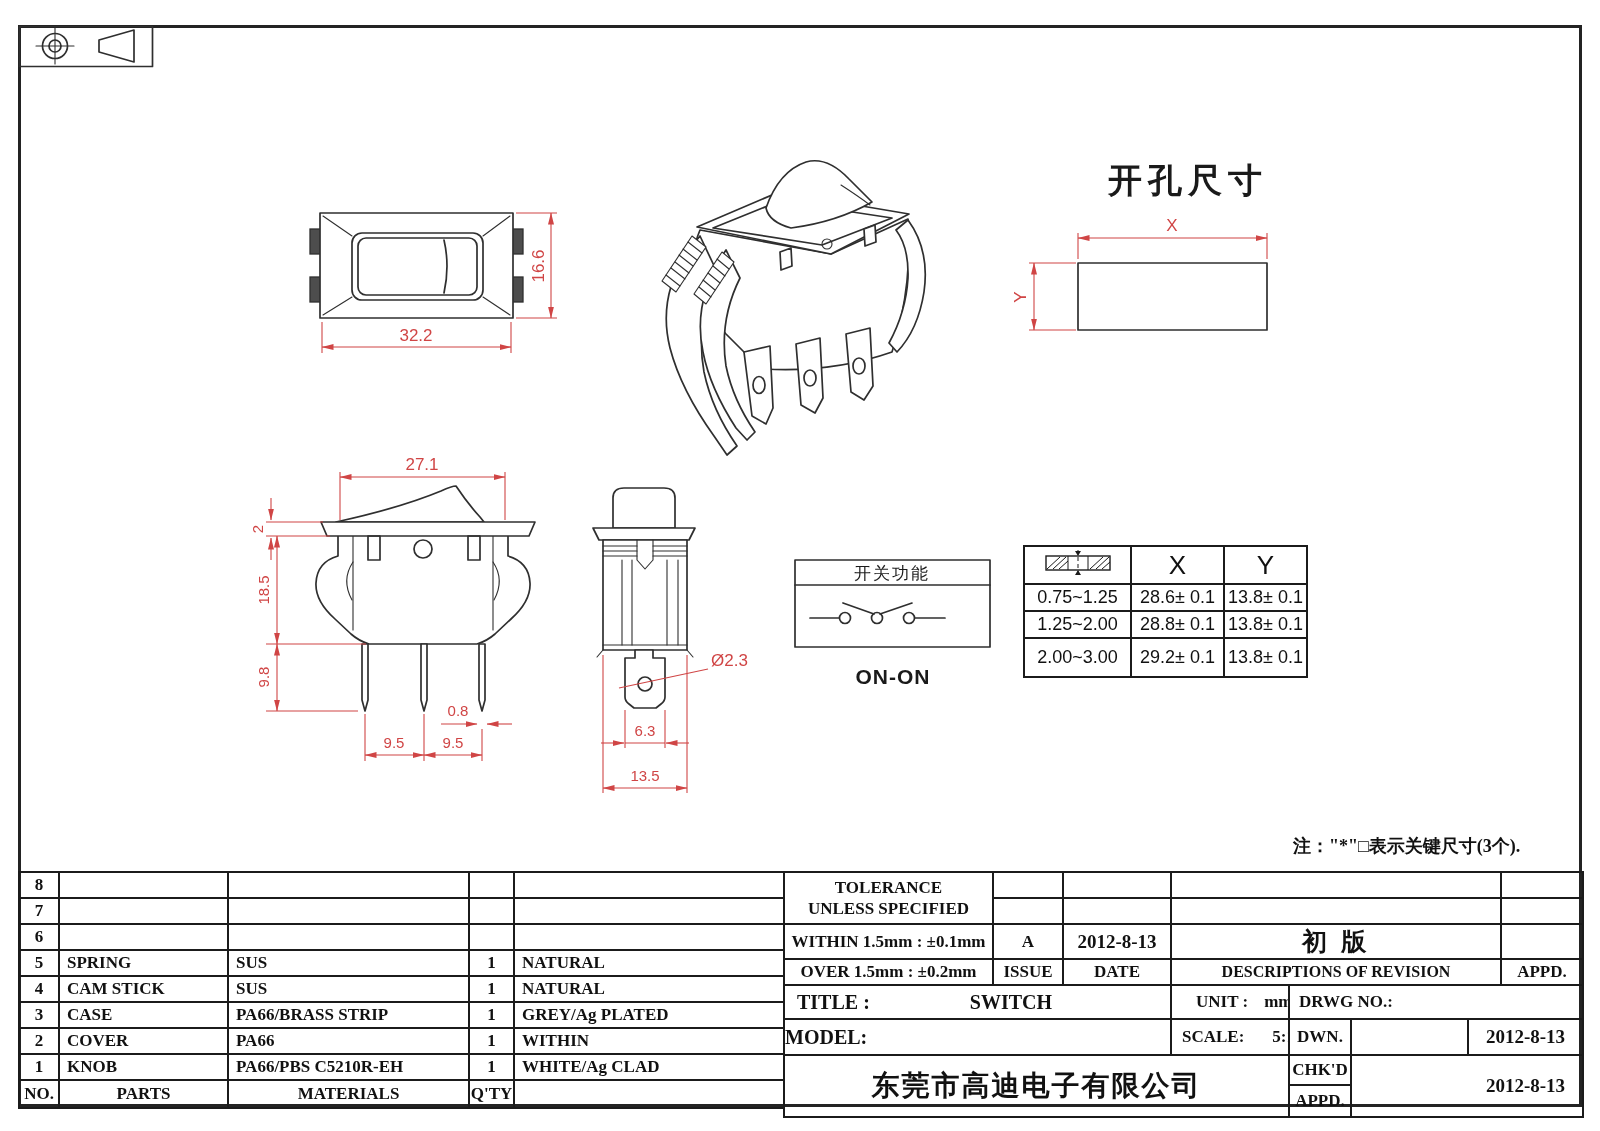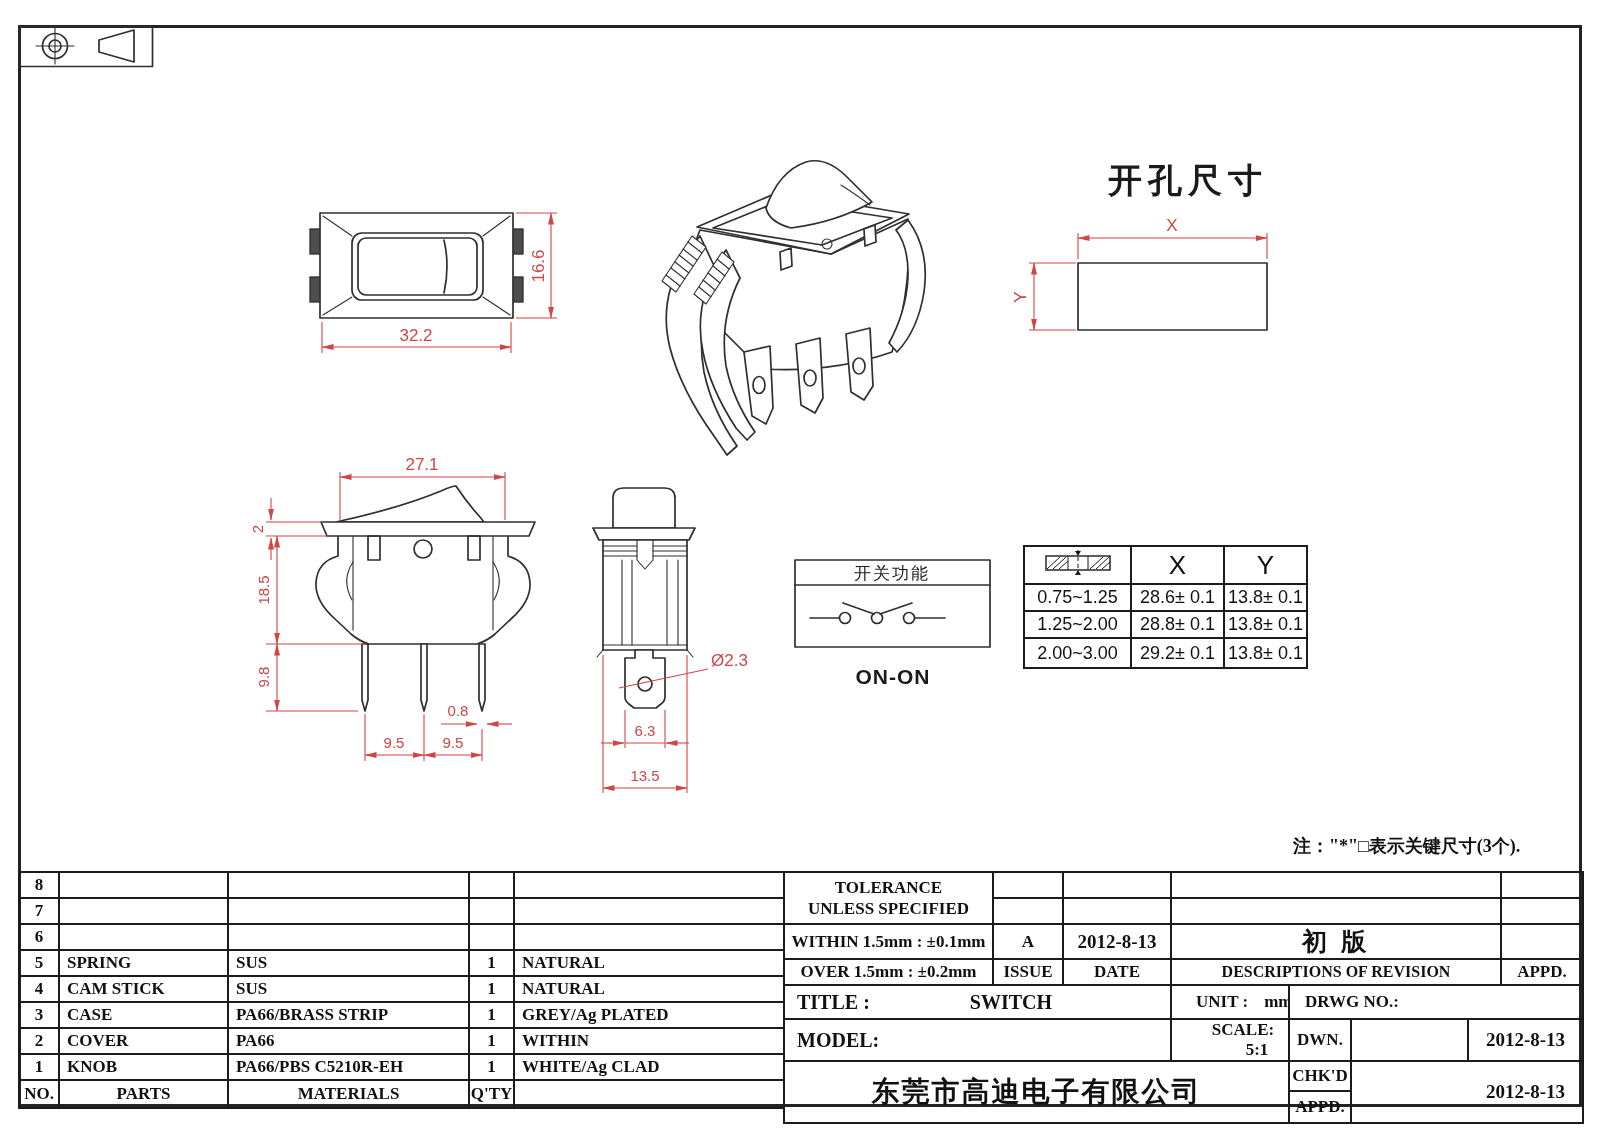--- a/index.html
+++ b/index.html
@@ -269,21 +269,21 @@
       <tr style="height:27px;">
         <td>0.75~1.25</td>
         <td>28.6± 0.1</td>
         <td>13.8± 0.1</td>
       </tr>
       <tr style="height:27px;">
         <td>1.25~2.00</td>
         <td>28.8± 0.1</td>
         <td>13.8± 0.1</td>
       </tr>
-      <tr style="height:30px;margin-left:12px;">
+      <tr style="height:39px;margin-left:12px;">
         <td>2.00~3.00</td>
         <td>29.2± 0.1</td>
         <td>13.8± 0.1</td>
       </tr>
     </tbody>
       </table>
   </div>
 
   <div class="abs note-text" style="left:1293px; top:834px;">注："*"□表示关键尺寸(3个).</div>
 
@@ -413,26 +413,26 @@
             <span>TITLE :</span>
             <span style="margin-left:100px;">SWITCH</span>
           </div>
         </td>
         <td>
           <div class="flexrow" style="padding-left:24px;">
             <span>UNIT :</span>
             <span style="margin-left:16px;">mm</span>
           </div>
         </td>
-        <td colspan="4" class="lpad" style="padding-left:15px;">DRWG NO.:</td>
+        <td colspan="4" class="lpad" style="padding-left:9px;">DRWG NO.:</td>
       </tr>
       <tr style="height:36px;">
-        <td colspan="3" class="lpad" style="padding-left:12px; font-size:20px;">MODEL:</td>
+        <td colspan="3" class="lpad" style="padding-left:0; font-size:20px;">MODEL:</td>
         <td>
-          <div class="flexrow" style="padding-left:26px;flex-direction:column;">
+          <div class="flexrow" style="padding-left:10px;">
             <span>SCALE:</span>
             <span style="margin-left:28px;">5:1</span>
           </div>
         </td>
         <td>DWN.</td>
         <td></td>
         <td colspan="2" class="datecell">2012-8-13</td>
       </tr>
       <tr style="height:30px;">
         <td colspan="4" rowspan="2">

